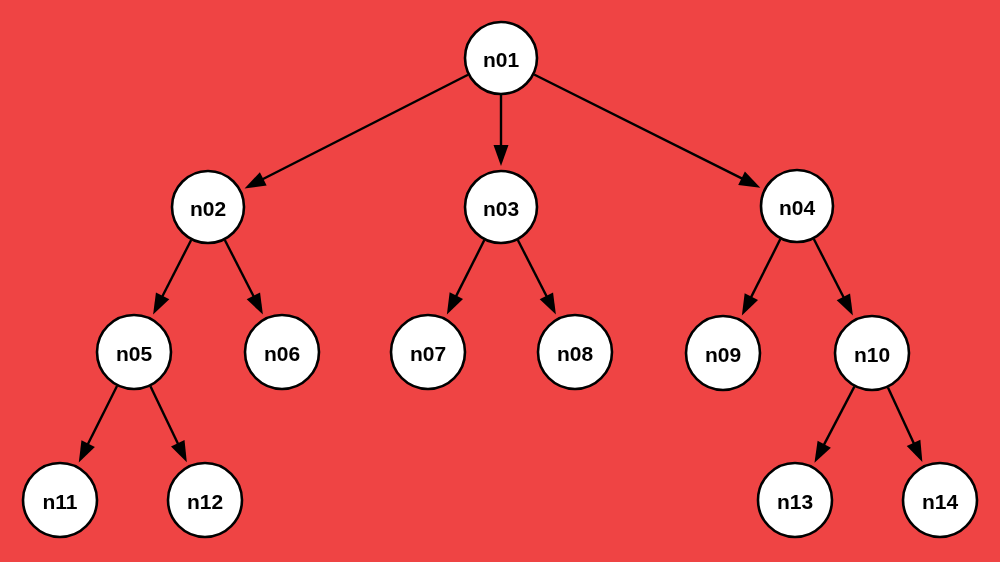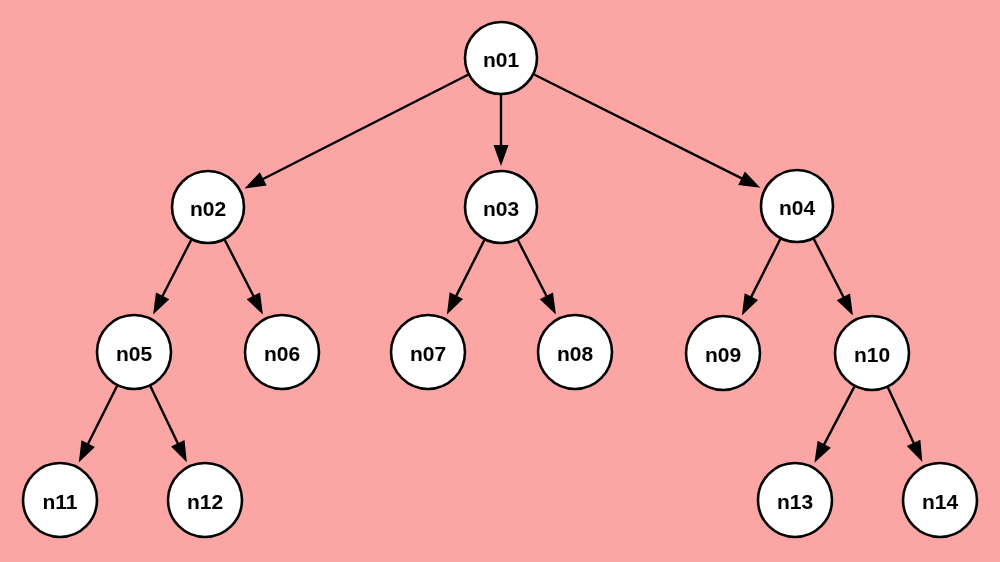--- a/index.html
+++ b/index.html
@@ -8,21 +8,21 @@
     padding: 0;
     background: #ffffff;
   }
   body {
     font-family: "Liberation Sans", sans-serif;
   }
   #diagram-root {
     position: relative;
     width: 1000px;
     height: 562px;
-    background: #fca5a5;
+    background: #ef4444;
     overflow: hidden;
   }
   #tree-svg {
     display: block;
     width: 1000px;
     height: 562px;
   }
   .node-circle {
     fill: #ffffff;
     stroke: #000000;

